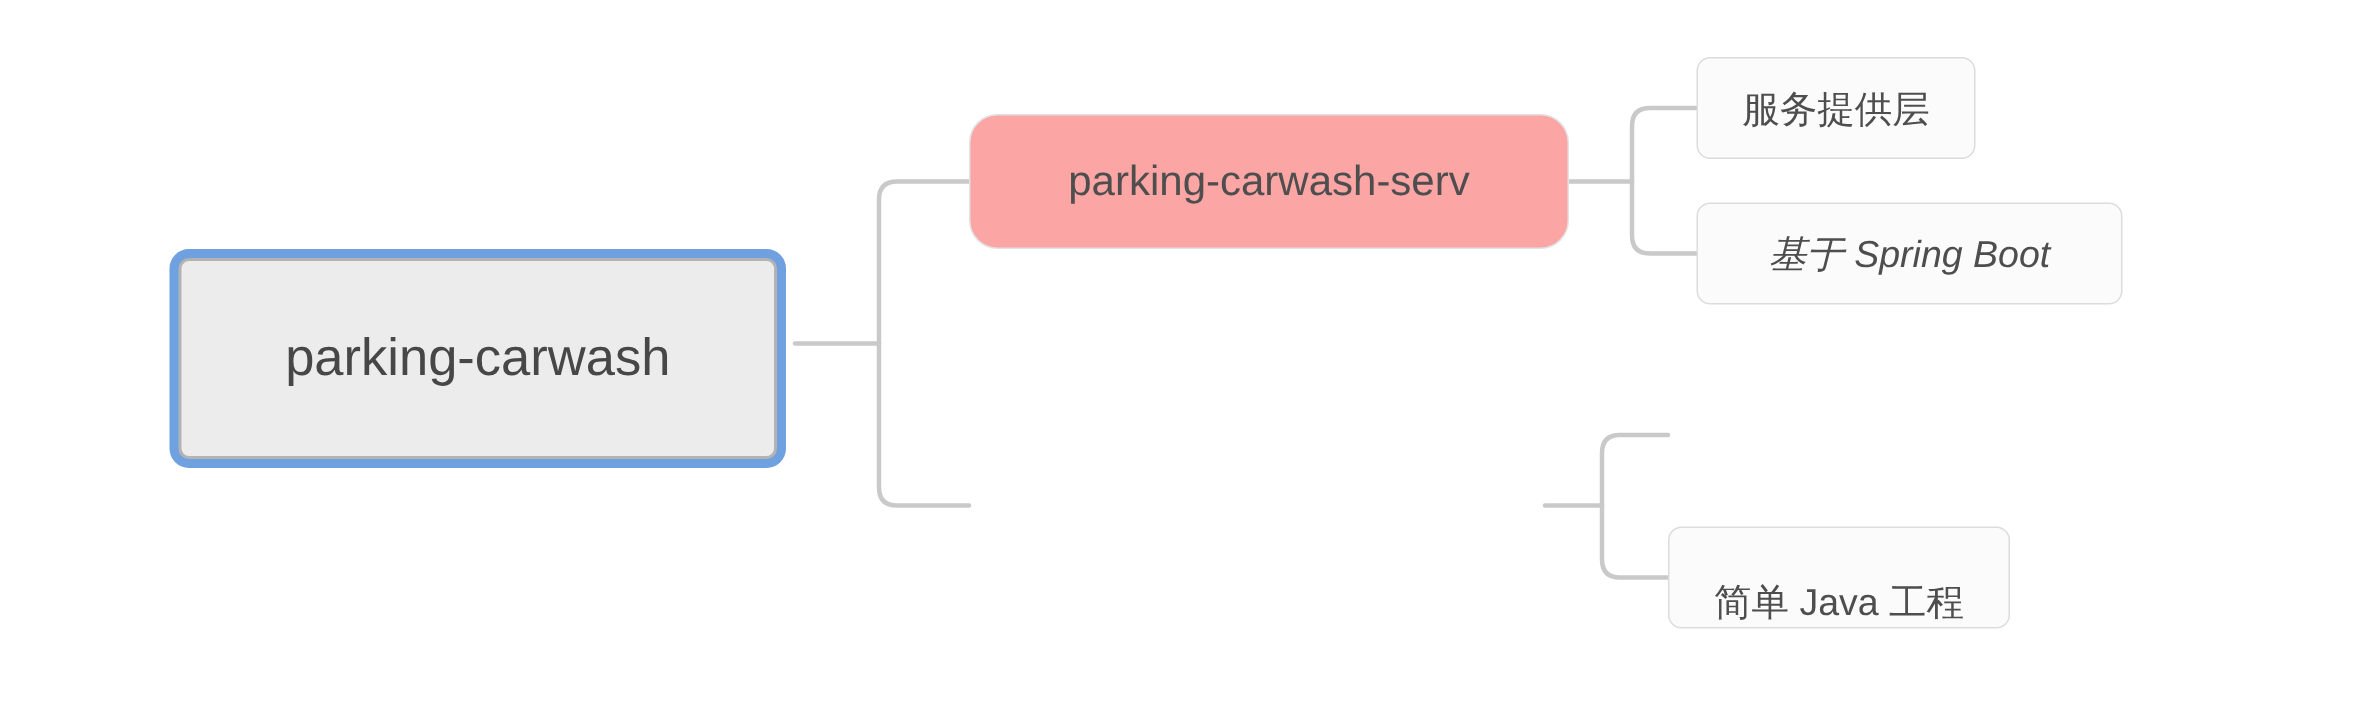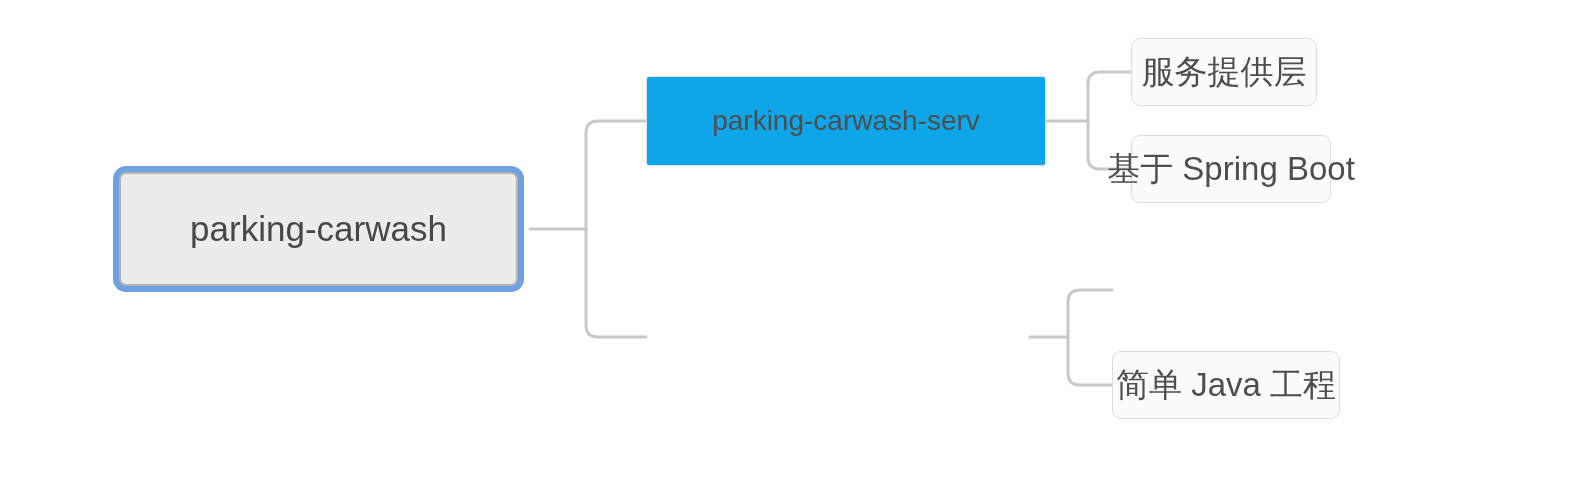--- a/index.html
+++ b/index.html
@@ -29,59 +29,59 @@
     justify-content: center;
     box-sizing: border-box;
     white-space: nowrap;
     cursor: default;
     color: #4c4c4c;
   }
   .node-root {
     left: 119px;
     top: 172px;
     width: 399px;
-    height: 114px;
+    height: 134px;
     background: #ececec;
     border: 2px solid #b3b3b3;
     border-radius: 7px;
     box-shadow: 0 0 0 6px #6fa0e0;
     font-size: 35px;
     font-weight: 500;
     color: #474747;
   }
   .node-branch {
-    background: #0ea5e9;
+    background: #fca5a5;
     border: 1px solid #e2e2e2;
-    border-radius: 3px;
+    border-radius: 19px;
     font-size: 28px;
     color: #4e4e4e;
   }
   .node-branch-serv {
     left: 646px;
     top: 76px;
     width: 400px;
     height: 90px;
   }
   .node-branch-api {
     left: 646px;
     top: 293px;
     width: 384px;
     height: 88px;
   }
   .node-leaf {
     background: #fbfbfb;
     border: 1.5px solid #dcdcdc;
     border-radius: 9px;
-    font-size: 33px;
+    font-size: 25px;
     color: #4e4e4e;
   }
   .node-leaf-s1 { left: 1131px; top: 38px;  width: 186px; height: 68px; }
-  .node-leaf-s2 { left: 1131px; top: 135px; width: 200px; height: 68px; }
+  .node-leaf-s2 { left: 1131px; top: 135px; width: 284px; height: 68px; font-style: italic; }
   .node-leaf-a1 { left: 1112px; top: 256px; width: 211px; height: 68px; }
-  .node-leaf-a2 { left: 1112px; top: 351px; width: 228px; height: 68px; }
+  .node-leaf-a2 { left: 1112px; top: 351px; width: 228px; height: 68px; align-items: flex-end; }
 </style>
 </head>
 <body>
 
 <div class="stage">
 
   <svg class="connectors" width="1584" height="480" viewBox="0 0 1584 480">
     <g fill="none" stroke="#c9c9c9" stroke-width="3" stroke-linecap="round">
       <path d="M530 229 L586 229"></path>
       <path d="M586 229 L586 133 Q586 121 598 121 L646 121"></path>

